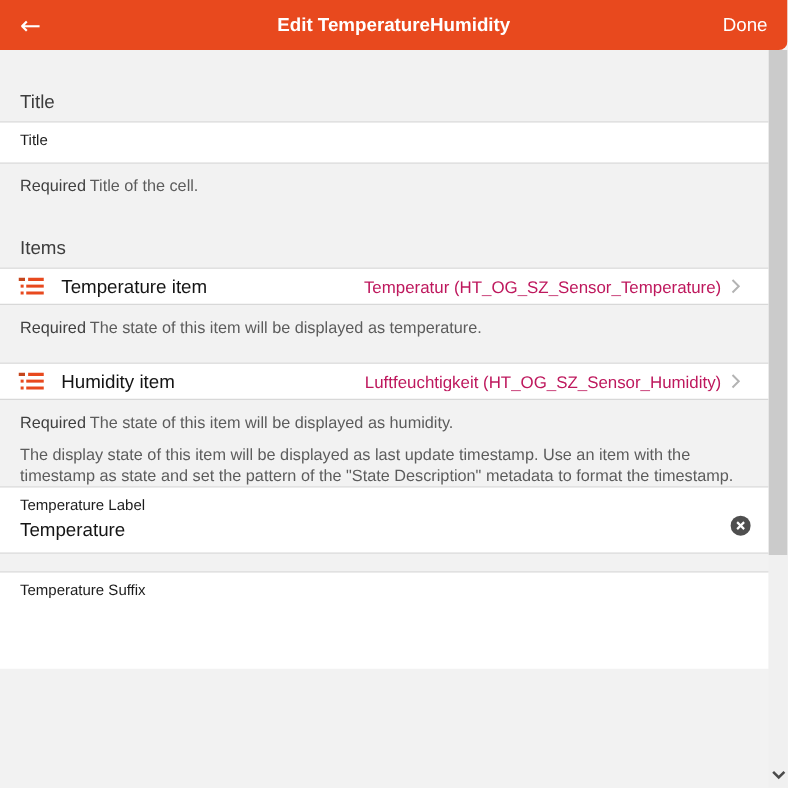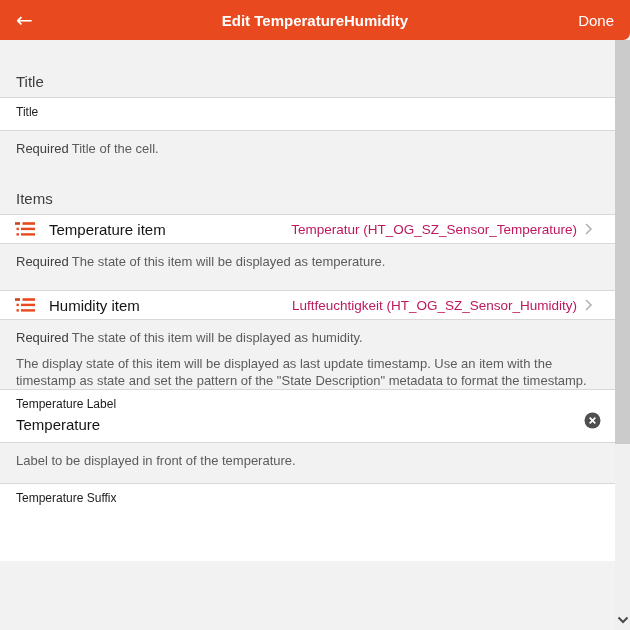--- a/index.html
+++ b/index.html
@@ -182,23 +182,20 @@
     <button class="clear-btn">
       <span>
         <svg width="17" height="17" viewBox="0 0 17 17">
           <circle cx="8.5" cy="8.5" r="8" fill="#4f4f4f"></circle>
           <line x1="5.7" y1="5.7" x2="11.3" y2="11.3" stroke="#ffffff" stroke-width="1.7"></line>
           <line x1="11.3" y1="5.7" x2="5.7" y2="11.3" stroke="#ffffff" stroke-width="1.7"></line>
         </svg>
       </span>
     </button>
   </div>
-  <div class="help">
-    <span>Label to be displayed in front of the temperature.</span>
-  </div>
 
   <div class="field field-last" style="margin-top: 14px;">
     <div class="field-label">Temperature Suffix</div>
 
   </div>
 
 </div>
 
 <div class="scrollbar">
   <div class="scroll-thumb"></div>

